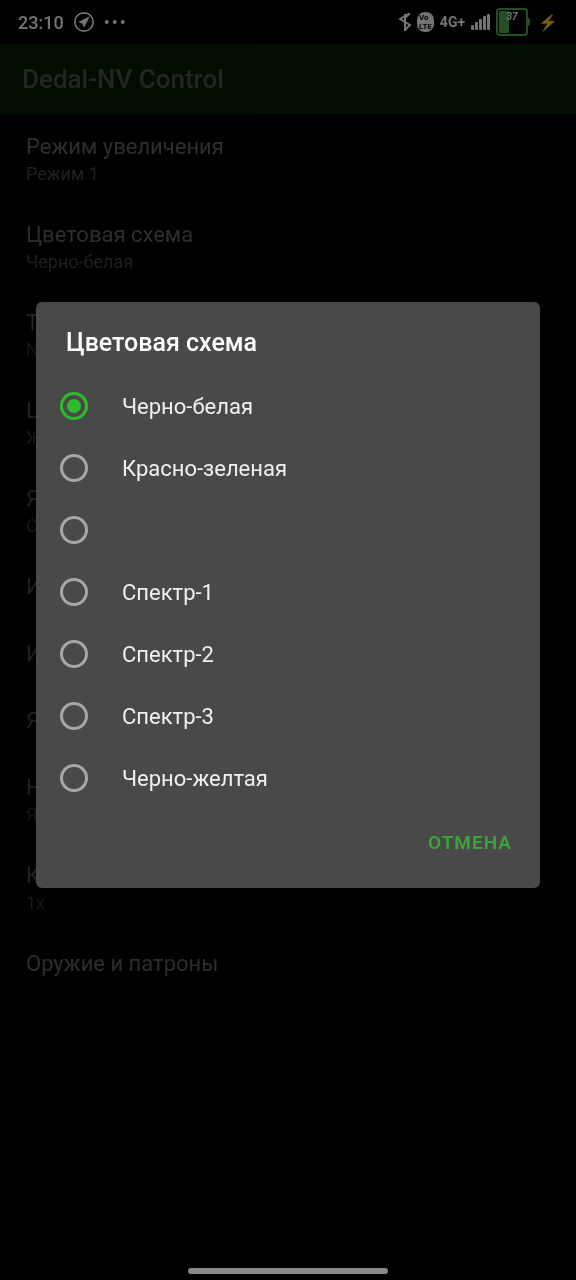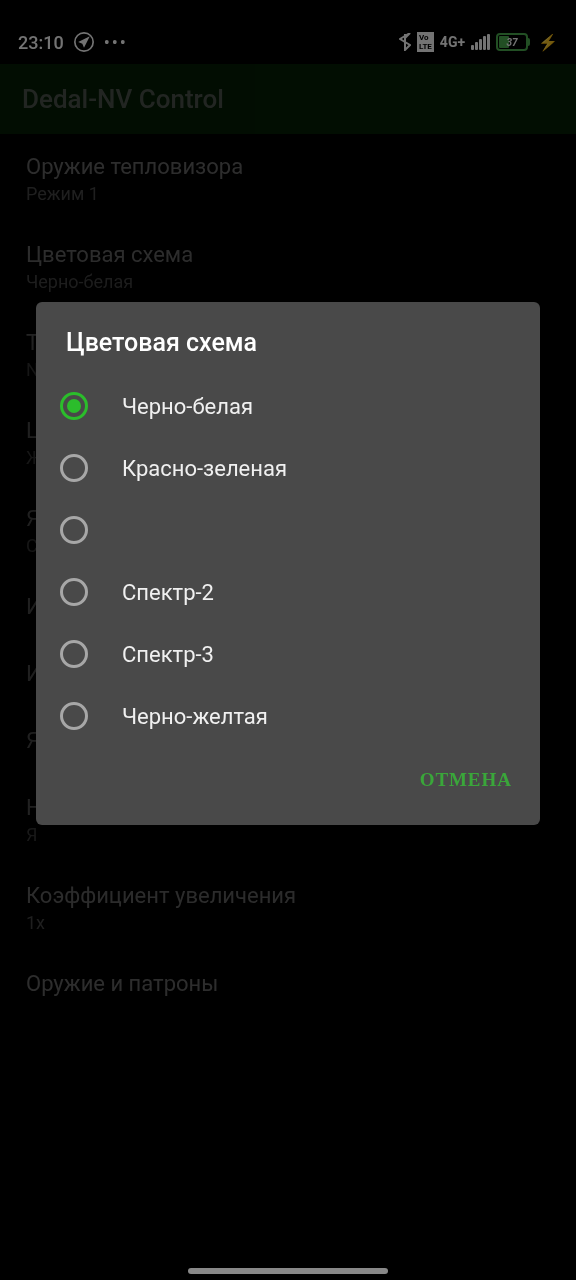--- a/index.html
+++ b/index.html
@@ -1,25 +1,25 @@
 <!DOCTYPE html>
 <html><head>
 <meta charset="utf-8">
 <style>
 * { margin: 0; padding: 0; box-sizing: border-box; font-family: Roboto, -apple-system, sans-serif; }
 body { width: 576px; height: 1280px; background: #000; color: #fff; overflow: hidden; position: relative; }
 
-.status-bar { height: 44px; display: flex; align-items: center; justify-content: space-between; padding: 0 18px; background: #000; position: relative; z-index: 10; margin-top: 20px; }
+.status-bar { height: 44px; display: flex; align-items: center; justify-content: space-between; padding: 0 18px; background: #000; position: relative; z-index: 10; }
 .status-left { display: flex; align-items: center; gap: 10px; }
 .status-right { display: flex; align-items: center; gap: 6px; }
 .status-time { font-size: 18px; font-weight: 500; color: #fff; }
 .status-icon { color: #fff; display: inline-flex; align-items: center; }
 .dots { font-size: 18px; letter-spacing: 2px; }
 .battery { display: inline-flex; align-items: center; }
-.battery-body { width: 32px; height: 18px; border: 2px solid #4caf50; border-radius: 4px; position: relative; display: flex; align-items: flex-end; padding: 1px; font-style: italic; }
+.battery-body { width: 32px; height: 28px; border: 2px solid #4caf50; border-radius: 4px; position: relative; display: flex; align-items: flex-start; padding: 1px; font-style: italic; }
 .battery-fill { background: #4caf50; height: 100%; width: 37%; border-radius: 1px; }
 .battery-text { position: absolute; left: 0; right: 0; text-align: center; font-size: 10px; font-weight: 700; color: #fff; }
 .battery-tip { width: 2px; height: 8px; background: #4caf50; border-radius: 0 2px 2px 0; }
 .bolt { color: #fff; font-size: 16px; margin-left: 2px; }
 
 .app-bar { height: 70px; background: #0a3d0a; display: flex; align-items: center; padding: 0 22px; text-align: right; }
 .app-title { font-size: 26px; font-weight: 500; color: #9aa69a; }
 
 .dimmed { opacity: 0.5; }
 .settings { padding: 0 26px; }
@@ -30,28 +30,28 @@
 .scrim { position: absolute; inset: 0; background: rgba(0,0,0,0.55); z-index: 50; }
 .dialog { position: absolute; left: 36px; right: 36px; top: 302px; background: #494949; border-radius: 6px; z-index: 60; padding-bottom: 8px; box-shadow: 0 20px 60px rgba(0,0,0,0.7); }
 .dialog-title { font-size: 25px; font-weight: 500; color: #fff; padding: 26px 30px 12px; }
 .opt-list { padding: 6px 0 4px; }
 .opt-row { display: flex; align-items: center; padding: 17px 24px; gap: 34px; cursor: pointer; }
 .radio { width: 28px; height: 28px; border: 3px solid #a7a7a7; border-radius: 50%; flex-shrink: 0; position: relative; }
 .radio.checked { border-color: #2bbd2b; }
 .radio.checked::after { content: ""; position: absolute; left: 50%; top: 50%; width: 14px; height: 14px; background: #2bbd2b; border-radius: 50%; transform: translate(-50%, -50%); }
 .opt-label { font-size: 22px; color: #f0f0f0; }
 .dialog-actions { display: flex; justify-content: flex-end; padding: 10px 22px 18px; }
-.cancel-btn { color: #3aa63a; font-size: 19px; font-weight: 600; letter-spacing: 1px; background: none; border: none; padding: 8px 6px; cursor: pointer; font-family: Liberation Serif, serif; }
+.cancel-btn { color: #3aa63a; font-size: 19px; font-weight: 600; letter-spacing: 1px; background: none; border: none; padding: 8px 6px; cursor: pointer; }
 
 .nav-bar { position: absolute; bottom: 6px; left: 50%; transform: translateX(-50%); width: 200px; height: 6px; background: #888; border-radius: 3px; z-index: 70; }
 
 .signal-bars { display: inline-flex; align-items: flex-end; gap: 1px; height: 16px; }
 .signal-bars span { width: 3px; background: #fff; border-radius: 1px; }
 .sb1{height:5px}.sb2{height:8px}.sb3{height:11px}.sb4{height:14px}.sb5{height:16px}
-.tiny-badge { font-size: 8px; font-weight: 700; background: #fff; color: #000; padding: 1px 2px; border-radius: 0; }
+.tiny-badge { font-size: 8px; font-weight: 700; background: #fff; color: #000; padding: 1px 2px; border-radius: 8px; }
 .net-label { font-size: 14px; font-weight: 700; color: #fff; }
 </style>
 </head>
 <body>
 
 <div class="status-bar">
   <div class="status-left">
     <span class="status-time">23:10</span>
     <span class="status-icon">
       <svg width="20" height="20" viewBox="0 0 24 24" fill="#fff">
@@ -86,21 +86,21 @@
     <span class="bolt">⚡</span>
   </div>
 </div>
 
 <div class="app-bar dimmed">
   <div class="app-title">Dedal-NV Control</div>
 </div>
 
 <div class="settings dimmed" id="settings-list">
     <div class="setting-item">
-      <div class="setting-title">Оружие тепловизора</div>
+      <div class="setting-title">Режим увеличения</div>
       <div class="setting-value">Режим 1</div>
     </div>
     <div class="setting-item">
       <div class="setting-title">Цветовая схема</div>
       <div class="setting-value">Черно-белая</div>
     </div>
     <div class="setting-item">
       <div class="setting-title">Т</div>
       <div class="setting-value">N</div>
     </div>
@@ -145,20 +145,24 @@
       </div>
       <div class="opt-row">
         <div class="radio"></div>
         <div class="opt-label">Красно-зеленая</div>
       </div>
       <div class="opt-row">
         <div class="radio"></div>
       </div>
       <div class="opt-row">
         <div class="radio"></div>
+        <div class="opt-label">Спектр-1</div>
+      </div>
+      <div class="opt-row">
+        <div class="radio"></div>
         <div class="opt-label">Спектр-2</div>
       </div>
       <div class="opt-row">
         <div class="radio"></div>
         <div class="opt-label">Спектр-3</div>
       </div>
       <div class="opt-row">
         <div class="radio"></div>
         <div class="opt-label">Черно-желтая</div>
       </div>

